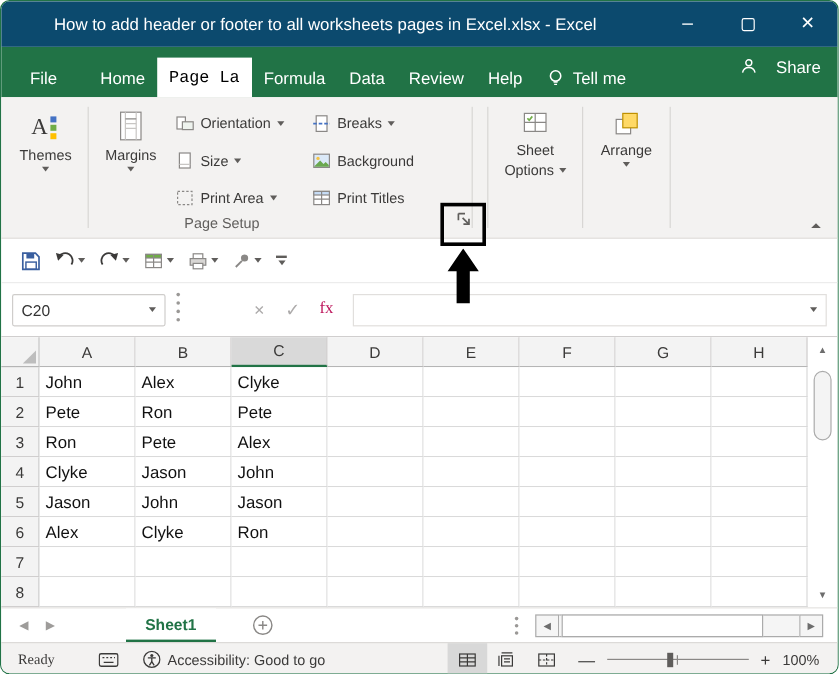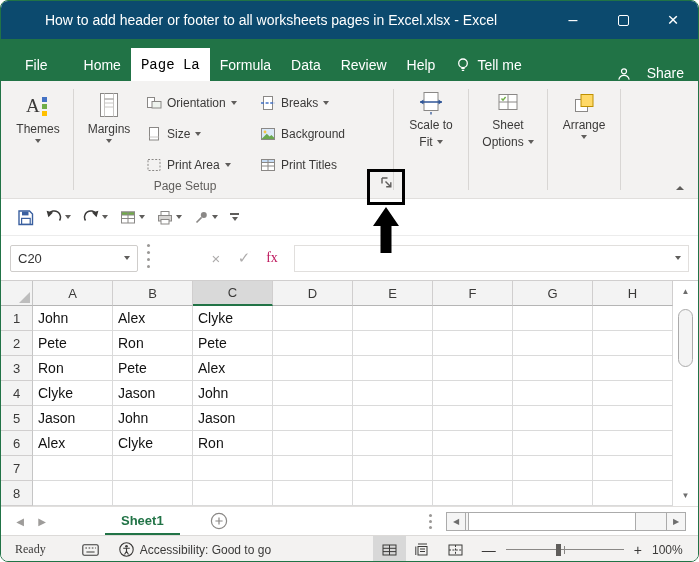--- a/index.html
+++ b/index.html
@@ -13,21 +13,21 @@
   .win-controls { position:absolute; right:0; top:0; height:38px; display:flex; }
   .wbtn { width:50px; height:38px; display:flex; align-items:center; justify-content:center; color:#fff; font-size:16px; }
   .maxbox { width:11px; height:11px; border:1.5px solid #fff; border-radius:2px; }
 
   
   .tabrow { height:42px; background:#217346; display:flex; align-items:flex-end; padding-left:14px; color:#fff; font-size:14px; }
   .tab { height:33px; padding:0 10px; display:flex; align-items:center; white-space:nowrap; }
   .tab.file { margin-right:16px; }
   .tab.active { background:#fff; color:#000000;font-family:Liberation Mono, monospace; }
   .tellme { display:flex; align-items:center; gap:6px; height:33px; margin-left:10px; white-space:nowrap;justify-content:center; }
-  .share { margin-left:auto; margin-right:14px; display:flex; align-items:flex-end; gap:16px; height:33px; white-space:nowrap; }
+  .share { margin-left:auto; margin-right:14px; display:flex; align-items:flex-start; gap:16px; height:33px; white-space:nowrap; }
 
   
   .ribbon { position:relative; height:118px; background:#f3f2f1; border-bottom:1px solid #e1dfdd; display:flex; padding:4px 0 0 8px; font-size:12px; color:#3b3a39; }
   .rgroup { position:relative; display:flex; }
   .rgroup.pagesetup { width:378px; }
   .bigbtn { width:58px; display:flex; flex-direction:column; align-items:center; padding-top:5px; gap:3px; text-align:center; }
   .bigbtn .lbl { line-height:13px; }
   .vsep { width:1px; background:#d8d6d4; margin:4px 6px 8px 6px; }
   .smallcol { display:flex; flex-direction:column; padding-top:7px; gap:9px; }
   .smallcol.c1 { width:110px; margin-left:8px; }
@@ -235,35 +235,20 @@
               <rect x="1.5" y="2.5" width="13" height="3" fill="#c6dcf5" stroke="#8a8886"></rect>
               <line x1="8" y1="2.5" x2="8" y2="13.5" stroke="#8a8886"></line>
               <line x1="1.5" y1="9" x2="14.5" y2="9" stroke="#8a8886"></line>
             </svg>
           <span>Print Titles</span>
         </div>
       </div>
       <div class="glabel">Page Setup</div>
     </div>
     <div class="vsep"></div>
-    <div class="rgroup">
-      <div class="bigbtn" style="width:62px">
-        <svg width="26" height="26" viewBox="0 0 26 26">
-          <rect x="6" y="2.5" width="14" height="18" fill="#fff" stroke="#8a8886"></rect>
-          <path d="M2 12 H24" stroke="#2f5597" stroke-width="1.3"></path>
-          <path d="M2 12 l3.5 -2.6 v5.2 Z M24 12 l-3.5 -2.6 v5.2 Z" fill="#2f5597"></path>
-          <path d="M13 22 v2.5" stroke="#2f5597" stroke-width="1.3"></path>
-        </svg>
-        <span class="lbl">Scale to</span>
-        <span class="line2">
-            <span>Fit</span>
-            <span class="chev"></span>
-          </span>
-      </div>
-    </div>
     <div class="vsep"></div>
     <div class="rgroup">
       <div class="bigbtn" style="width:66px">
         <svg width="26" height="26" viewBox="0 0 26 26">
           <rect x="4" y="4.5" width="18" height="15" fill="#fff" stroke="#8a8886"></rect>
           <line x1="4" y1="12" x2="22" y2="12" stroke="#8a8886"></line>
           <line x1="13" y1="4.5" x2="13" y2="19.5" stroke="#8a8886"></line>
           <path d="M6.5 8.5 l1.5 1.7 l2.6 -3.2" fill="none" stroke="#70ad47" stroke-width="1.4"></path>
         </svg>
         <span class="lbl">Sheet</span>

